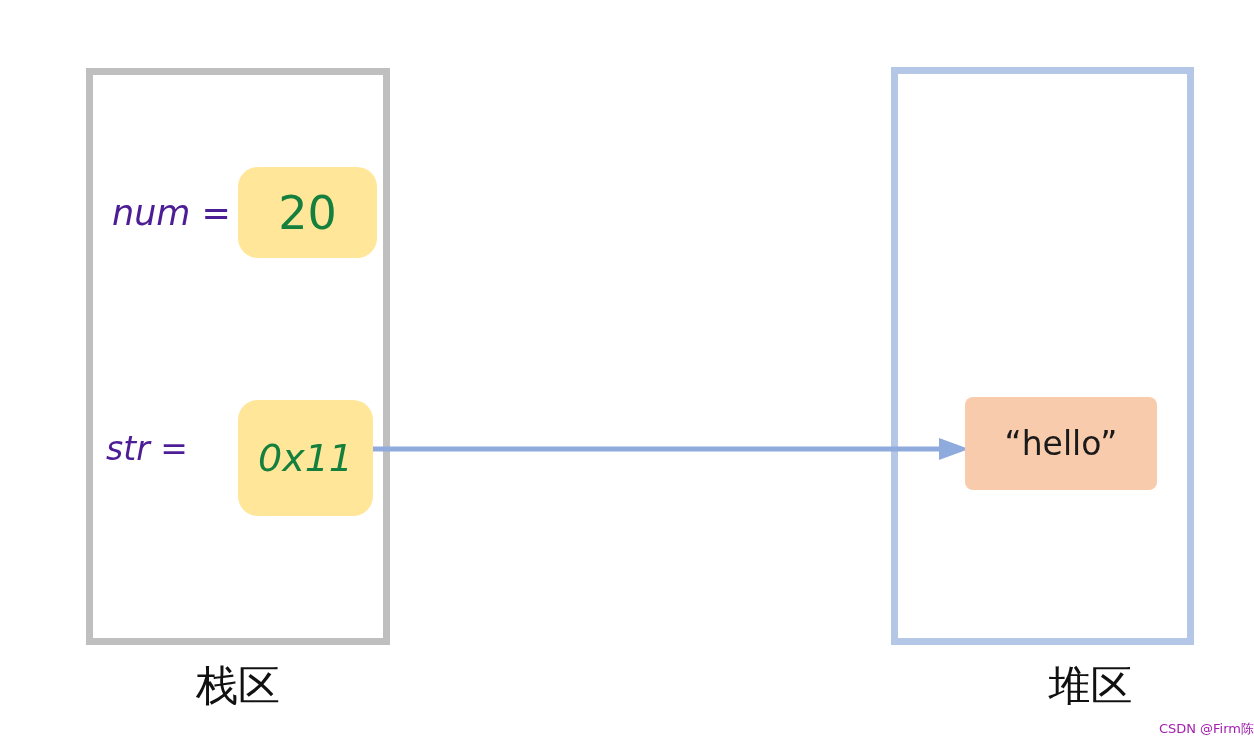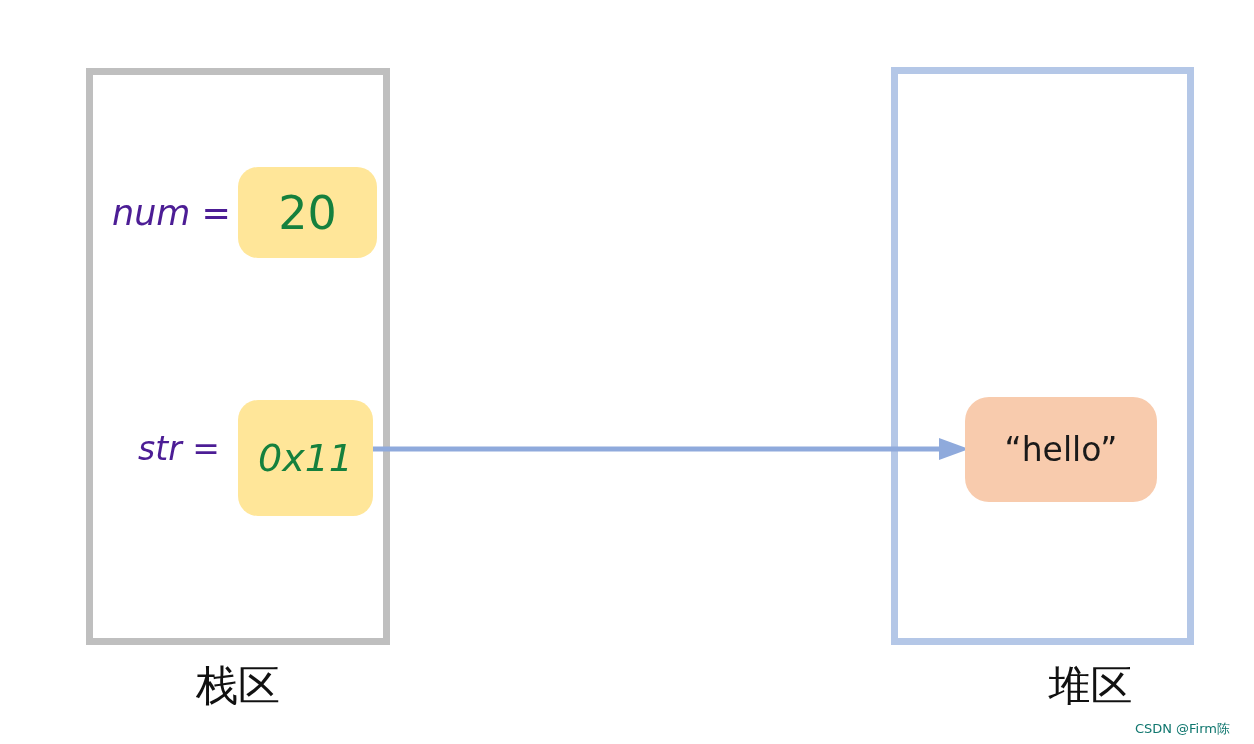--- a/index.html
+++ b/index.html
@@ -41,21 +41,20 @@
   }
   .num-label {
     left: 112px;
     top: 193px;
     font-size: 35px;
   }
   .str-label {
     left: 106px;
     top: 429px;
     font-size: 33px;
-    margin-left: 32px;
   }
   .value-box {
     position: absolute;
     background: #ffe699;
     border-radius: 20px;
     display: flex;
     align-items: center;
     justify-content: center;
     color: #15803d;
   }
@@ -72,23 +71,23 @@
     width: 135px;
     height: 116px;
     font-size: 38px;
     font-style: italic;
   }
   .heap-value {
     position: absolute;
     left: 965px;
     top: 397px;
     width: 192px;
-    height: 105px;
+    height: 93px;
     background: #f8cbad;
-    border-radius: 24px;
+    border-radius: 8px;
     display: flex;
     align-items: center;
     justify-content: center;
     font-size: 33px;
     color: #1a1a1a;
   }
   .arrow-svg {
     position: absolute;
     left: 373px;
     top: 434px;
@@ -105,24 +104,24 @@
   .stack-region-label {
     left: 86px;
     width: 304px;
   }
   .heap-region-label {
     left: 939px;
     width: 303px;
   }
   .watermark {
     position: absolute;
-    right: 24px;
+    right: 0;
     bottom: 6px;
     font-size: 13px;
-    color: #0f766e;
+    color: #a21caf;
   }
 </style>
 </head>
 <body>
 
 <div class="region-box stack-box"></div>
 
 <div class="region-box heap-box"></div>
 
 <div class="var-label num-label">num =</div>

